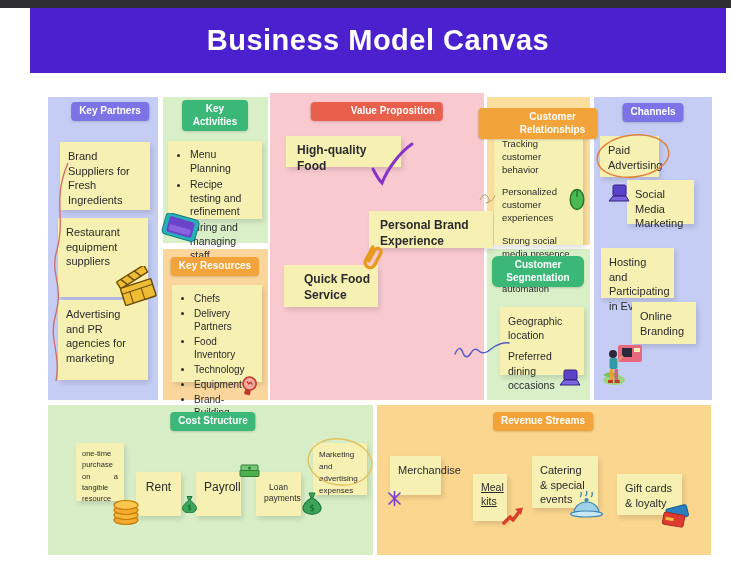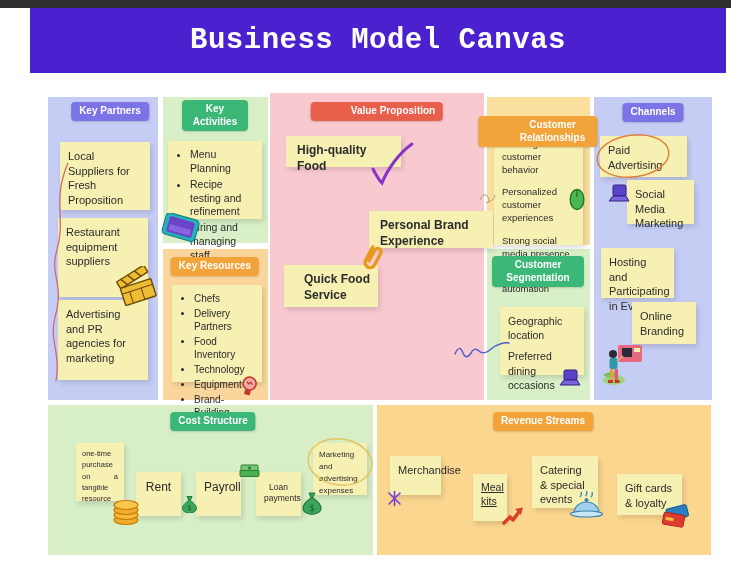--- a/index.html
+++ b/index.html
@@ -1,20 +1,20 @@
 <!DOCTYPE html>
 <html><head>
 <meta charset="utf-8">
 <style>
   html,body{margin:0;padding:0;background:#fff;}
   #stage{position:relative;width:731px;height:569px;background:#ffffff;overflow:hidden;
          font-family:"Liberation Sans",sans-serif;color:#2b2b2b;}
   .topbar{position:absolute;left:0;top:0;width:731px;height:8px;background:#2f2f31;}
   .header{position:absolute;left:30px;top:8px;width:696px;height:65px;background:#4b21cf;
-          display:flex;align-items:center;justify-content:center;font-family:Liberation Mono, monospace;}
+          display:flex;align-items:center;justify-content:center;}
   .header h1{margin:0;color:#ffffff;font-size:29px;font-weight:800;letter-spacing:.5px;}
   .sec{position:absolute;}
   .badge{position:absolute;transform:translateX(-50%);color:#fff;font-weight:bold;font-size:10px;
          line-height:1.25;padding:3px 8px;border-radius:4px;text-align:center;white-space:nowrap;
          box-shadow:0 1px 2px rgba(0,0,0,.15);z-index:5;}
   .badge.wrap{white-space:normal;}
   .b-purple{background:#7c73e6;} .b-green{background:#3bb877;}
   .b-orange{background:#f2a33a;} .b-red{background:#e8604c;padding-left:40px;}
   .note{position:absolute;background:#f6f0b3;box-shadow:2px 3px 5px rgba(0,0,0,.13);
         font-size:11px;line-height:1.32;padding:7px 8px;box-sizing:border-box;z-index:2;}
@@ -43,27 +43,27 @@
   <div class="sec" style="left:487px;top:97px;width:103px;height:148px;background:#fbdf9f;"></div>
   <div class="sec" style="left:487px;top:249px;width:103px;height:151px;background:#d9efc7;"></div>
   <div class="sec" style="left:594px;top:97px;width:118px;height:303px;background:#c5cdf4;"></div>
   <div class="sec" style="left:48px;top:405px;width:325px;height:150px;background:#d7eec6;"></div>
   <div class="sec" style="left:377px;top:405px;width:334px;height:150px;background:#fbd68e;"></div>
 
   <div class="badge b-purple" style="left:110px;top:102px;">Key Partners</div>
   <div class="badge b-green wrap" style="left:215px;top:100px;width:50px;">Key Activities</div>
   <div class="badge b-orange" style="left:215px;top:257px;">Key Resources</div>
   <div class="badge b-red" style="left:377px;top:102px;">Value Proposition</div>
-  <div class="badge b-orange wrap" style="left:538px;top:116px;width:74px;padding-left:37px;">Customer Relationships</div>
-  <div class="badge b-green wrap" style="left:538px;top:256px;width:76px;">Customer Segnentation</div>
+  <div class="badge b-orange wrap" style="left:538px;top:108px;width:74px;padding-left:37px;">Customer Relationships</div>
+  <div class="badge b-green wrap" style="left:538px;top:256px;width:76px;border-radius:6px;">Customer Segnentation</div>
   <div class="badge b-purple" style="left:653px;top:103px;">Channels</div>
   <div class="badge b-green" style="left:213px;top:412px;">Cost Structure</div>
   <div class="badge b-orange" style="left:543px;top:412px;">Revenue Streams</div>
 
-  <div class="note" style="left:60px;top:142px;width:90px;height:68px;">Local Suppliers for Fresh Proposition</div>
+  <div class="note" style="left:60px;top:142px;width:90px;height:68px;">Brand Suppliers for Fresh Ingredients</div>
   <div class="note" style="left:58px;top:218px;width:90px;height:79px;">Restaurant equipment suppliers</div>
   <div class="note" style="left:58px;top:300px;width:90px;height:80px;">Advertising and PR agencies for marketing</div>
   <svg class="doodle" style="left:46px;top:155px;" width="30" height="230" viewBox="0 0 30 230">
     <path d="M22 8 C6 45 20 62 11 95 C3 120 19 128 9 162 C3 186 15 198 10 226" fill="none" stroke="#cf6a68" stroke-width="1.3"></path>
   </svg>
   <svg class="icon" style="left:115px;top:266px;" width="46" height="44" viewBox="0 0 46 44">
     <g transform="rotate(-18 23 22)">
       <g transform="rotate(-14 8 16)">
         <rect x="6" y="9" width="32" height="8" rx="1" fill="#eebd35" stroke="#6b4b00" stroke-width="1.4"></rect>
         <line x1="11" y1="9" x2="14" y2="17" stroke="#6b4b00" stroke-width="1.4"></line>
@@ -141,21 +141,21 @@
 
   <div class="note cseg" style="left:500px;top:307px;width:84px;height:68px;">
     <p>Geographic location</p>
     <p>Preferred dining occasions</p>
   </div>
   <svg class="icon" style="left:557px;top:369px;" width="26" height="20" viewBox="0 0 26 20">
     <rect x="7" y="1" width="13" height="10" rx="1.5" fill="#5a43c8" stroke="#32237e" stroke-width="1"></rect>
     <path d="M3 16 L23 16 L20 11 L7 11 Z" fill="#7b64e2" stroke="#32237e" stroke-width="1"></path>
   </svg>
 
-  <div class="note" style="left:600px;top:136px;width:87px;height:41px;">Paid Advertising</div>
+  <div class="note" style="left:600px;top:136px;width:59px;height:41px;">Paid Advertising</div>
   <svg class="doodle" style="left:594px;top:131px;" width="78" height="50" viewBox="0 0 78 50">
     <ellipse cx="39" cy="25" rx="36" ry="21" fill="none" stroke="#e0833a" stroke-width="1.5" transform="rotate(-7 39 25)"></ellipse>
   </svg>
   <svg class="icon" style="left:606px;top:184px;" width="26" height="21" viewBox="0 0 26 21">
     <rect x="7" y="1" width="13" height="11" rx="1.5" fill="#5a43c8" stroke="#32237e" stroke-width="1"></rect>
     <path d="M3 17 L23 17 L20 12 L7 12 Z" fill="#7b64e2" stroke="#32237e" stroke-width="1"></path>
   </svg>
   <div class="note" style="left:627px;top:180px;width:67px;height:44px;">Social Media Marketing</div>
   <div class="note" style="left:601px;top:248px;width:73px;height:50px;">Hosting and Participating in Events</div>
   <div class="note" style="left:632px;top:302px;width:64px;height:42px;">Online Branding</div>

